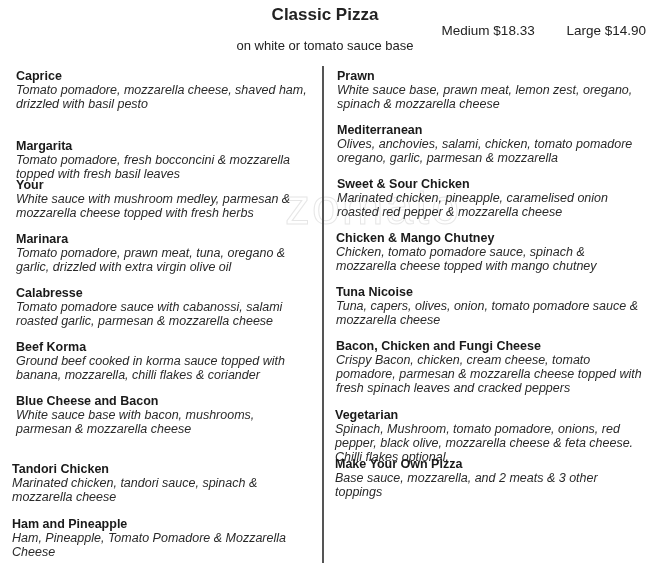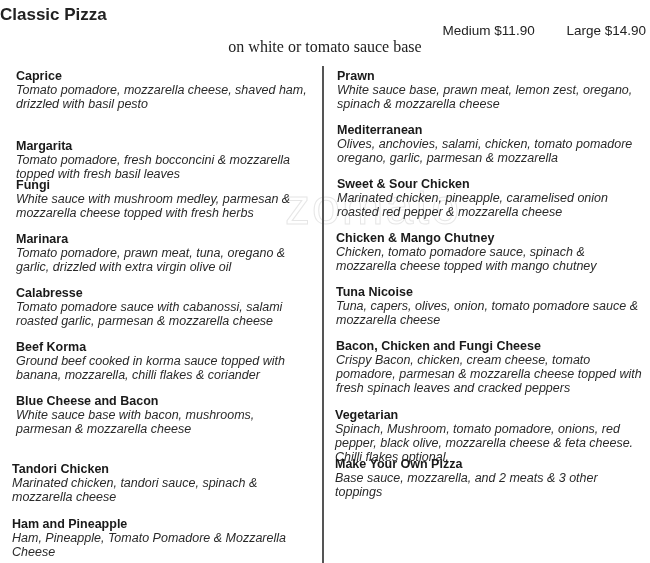--- a/index.html
+++ b/index.html
@@ -13,43 +13,42 @@
     position: relative;
     overflow: hidden;
     font-family: "Liberation Sans", sans-serif;
     color: #1e1e1e;
   }
   .menu-title {
     position: absolute;
     left: 0;
     width: 650px;
     top: 5px;
-    text-align: left;
+    text-align: center;
     font-size: 17px;
     font-weight: bold;
     color: #222;
   }
   .prices {
     position: absolute;
     right: 4px;
     top: 23px;
     font-size: 13.5px;
     color: #222;
     white-space: nowrap;
   }
   .prices span + span { margin-left: 28px; }
   .subtitle {
     position: absolute;
     left: 0;
     width: 650px;
     top: 38px;
     text-align: center;
-    font-size: 16px;
+    font-size: 13px;
     color: #222;
-    font-family: Liberation Serif, serif;
   }
   .divider {
     position: absolute;
     left: 322px;
     top: 66px;
     width: 2px;
     height: 497px;
     background: #555;
   }
   .col {
@@ -89,41 +88,41 @@
   }
 </style>
 </head>
 <body>
 
 <div>
 
   <div class="menu-title">Classic Pizza</div>
 
   <div class="prices">
-    <span>Medium $11.90</span>
+    <span>Medium $18.33</span>
     <span>Large $14.90</span>
   </div>
 
   <div class="subtitle">on white or tomato sauce base</div>
 
   <div class="watermark">zomato</div>
 
   <div class="divider"></div>
 
   <div class="col col-left">
     <div class="item" style="top:2px">
       <div class="item-name">Caprice</div>
       <div class="item-desc">Tomato pomadore, mozzarella cheese, shaved ham, drizzled with basil pesto</div>
     </div>
     <div class="item" style="top:72px">
       <div class="item-name">Margarita</div>
       <div class="item-desc">Tomato pomadore, fresh bocconcini &amp; mozzarella topped with fresh basil leaves</div>
     </div>
     <div class="item" style="top:111px">
-      <div class="item-name">Fungi</div>
+      <div class="item-name">Your</div>
       <div class="item-desc">White sauce with mushroom medley, parmesan &amp; mozzarella cheese topped with fresh herbs</div>
     </div>
     <div class="item" style="top:165px">
       <div class="item-name">Marinara</div>
       <div class="item-desc">Tomato pomadore, prawn meat, tuna, oregano &amp; garlic, drizzled with extra virgin olive oil</div>
     </div>
     <div class="item" style="top:219px">
       <div class="item-name">Calabresse</div>
       <div class="item-desc">Tomato pomadore sauce with cabanossi, salami roasted garlic, parmesan &amp; mozzarella cheese</div>
     </div>

